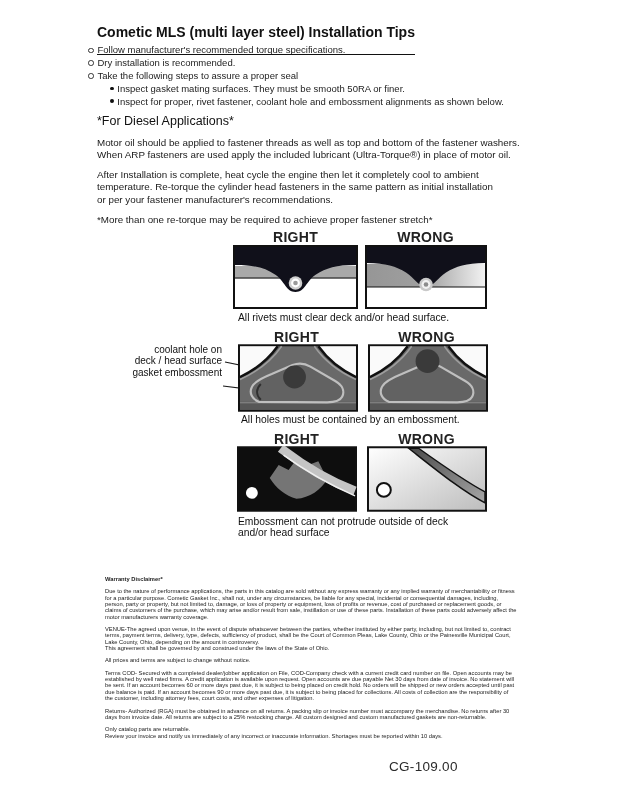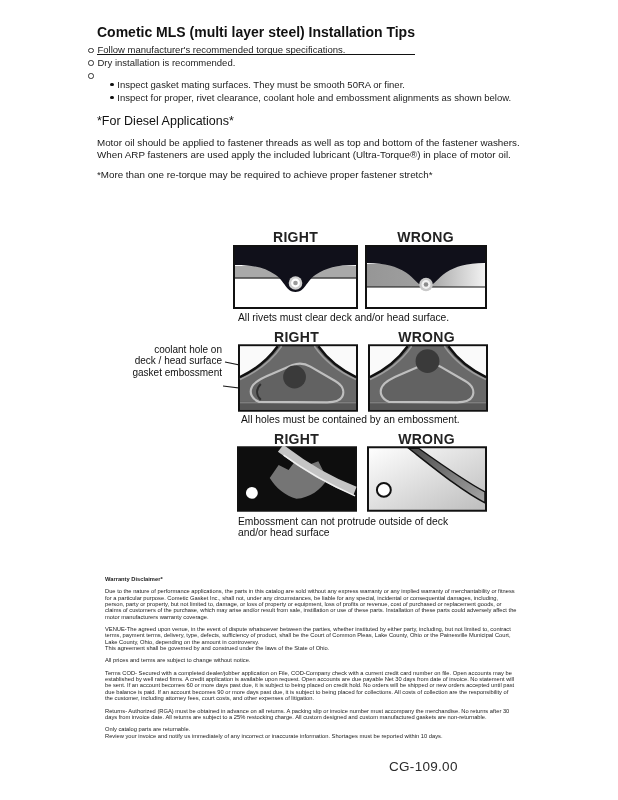--- a/index.html
+++ b/index.html
@@ -46,35 +46,39 @@
     <div class="tip-row">
       <span class="obullet"></span>
       <span>Follow manufacturer's recommended torque specifications.</span>
     </div>
     <div class="tip-row">
       <span class="obullet"></span>
       <span>Dry installation is recommended.</span>
     </div>
     <div class="tip-row">
       <span class="obullet"></span>
+      <span>Take the following steps to assure a proper seal</span>
     </div>
     <div class="tip-row sub">
       <span class="dbullet"></span>
       <span>Inspect gasket mating surfaces.  They must be smooth 50RA or finer.</span>
     </div>
     <div class="tip-row sub">
       <span class="dbullet"></span>
-      <span>Inspect for proper, rivet clearance, coolant hole and embossment alignments as shown below.</span>
+      <span>Inspect for proper, rivet fastener, coolant hole and embossment alignments as shown below.</span>
     </div>
   </div>
 
   <div class="abs diesel">
     <h2>*For Diesel Applications*</h2>
     <p>Motor oil should be applied to fastener threads as well as top and bottom of the fastener washers.
 When ARP fasteners are used apply the included lubricant (Ultra-Torque®) in place of motor oil.</p>
+    <p>After Installation is complete, heat cycle the engine then let it completely cool to ambient
+temperature. Re-torque the cylinder head fasteners in the same pattern as initial installation
+or per your fastener manufacturer's recommendations.</p>
     <p>*More than one re-torque may be required to achieve proper fastener stretch*</p>
   </div>
 
   <div class="abs col-head" style="left:233px;top:229px;">RIGHT</div>
   <div class="abs col-head" style="left:363px;top:229px;">WRONG</div>
 
   <svg class="abs" style="left:233px;top:245px;" width="125" height="64" viewBox="0 0 125 64">
     <rect x="1" y="1" width="123" height="62" fill="#ffffff" stroke="#111" stroke-width="2"></rect>
     <rect x="2" y="21" width="121" height="13" fill="#a9a9a9"></rect>
     <rect x="2" y="33.5" width="121" height="28.5" fill="#ffffff"></rect>

